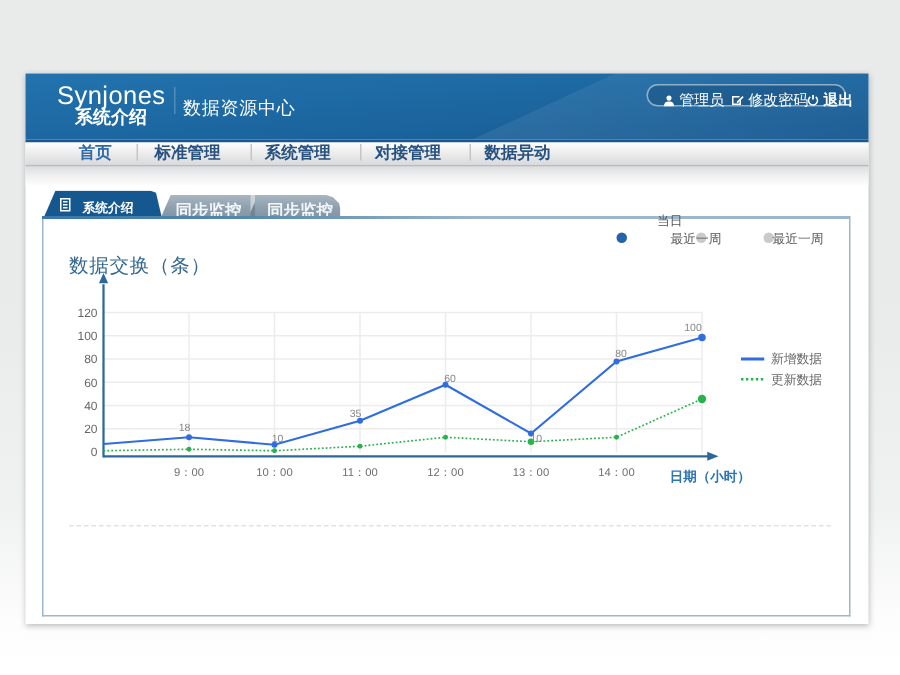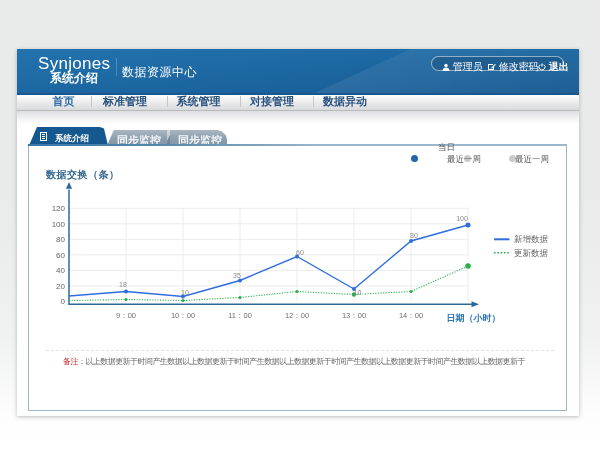--- a/index.html
+++ b/index.html
@@ -50,21 +50,21 @@
   #tabico{position:absolute;left:11px;top:5px;width:5px;height:7px;border:1px solid #fff;background:#15578f;}
   #tabico i{display:block;height:1px;background:#fff;margin:1px 1px 0 1px;}
   
   #panel{position:absolute;left:11px;top:96.5px;width:537px;height:264px;
     border:1px solid #9cb7cc;border-top:none;background:#fff;}
   #topline{position:absolute;left:11px;top:94.5px;width:539px;height:2.5px;
     background:linear-gradient(90deg,#3a76ab 0%,#58a 25%,#9cb7cc 55%);}
   
   .rdot{position:absolute;width:7px;height:7px;border-radius:50%;}
   .rlab{position:absolute;font-size:8.5px;color:#555;}
-  #ylab{position:absolute;left:29px;top:119px;font-size:10px;font-weight:bold;color:#35688f;letter-spacing:.5px;}
+  #ylab{position:absolute;left:29px;top:119px;font-size:13px;font-weight:normal;color:#35688f;letter-spacing:.5px;}
   
   #notesep{position:absolute;left:29px;top:301px;width:508px;border-top:1px dashed #e2e2e2;}
   #note{position:absolute;left:46px;top:306.5px;font-size:8px;color:#666;letter-spacing:-0.55px;white-space:nowrap;}
   #note b{color:#cc2a2a;font-weight:normal;}
 </style>
 </head>
 <body>
 <div id="card">
   <div id="hdr">
     <div class="diag"></div>
@@ -126,21 +126,20 @@
   <div class="rdot" style="left:394px;top:106px;background:#2563ad;"></div>
   <div class="rlab" style="left:409px;top:93px;margin-left:12px;">当日</div>
   <div class="rdot" style="left:447px;top:106px;background:#c8cacc;"></div>
   <div class="rlab" style="left:430px;top:104.5px;">最近一周</div>
   <div class="rdot" style="left:492px;top:106px;background:#c8cacc;"></div>
   <div class="rlab" style="left:498px;top:104.5px;">最近一周</div>
 
   <div id="ylab">数据交换（条）</div>
 
   <div id="notesep"></div>
-  <div id="note"><b>备注</b>：以上数据更新于时间产生数据以上数据更新于时间产生数据以上数据更新于时间产生数据以上数据更新于时间产生数据以上数据更新于</div>
 </div>
 
 <svg class="abs" style="left:30px;top:150px;" width="550" height="185" viewBox="0 0 550 185">
 
   <g stroke="#ececec" stroke-width="1">
     <line x1="39" y1="58.3" x2="438" y2="58.3"></line>
     <line x1="39" y1="73.8" x2="438" y2="73.8"></line>
     <line x1="39" y1="89.3" x2="438" y2="89.3"></line>
     <line x1="39" y1="104.9" x2="438" y2="104.9"></line>
     <line x1="39" y1="120.4" x2="438" y2="120.4"></line>

